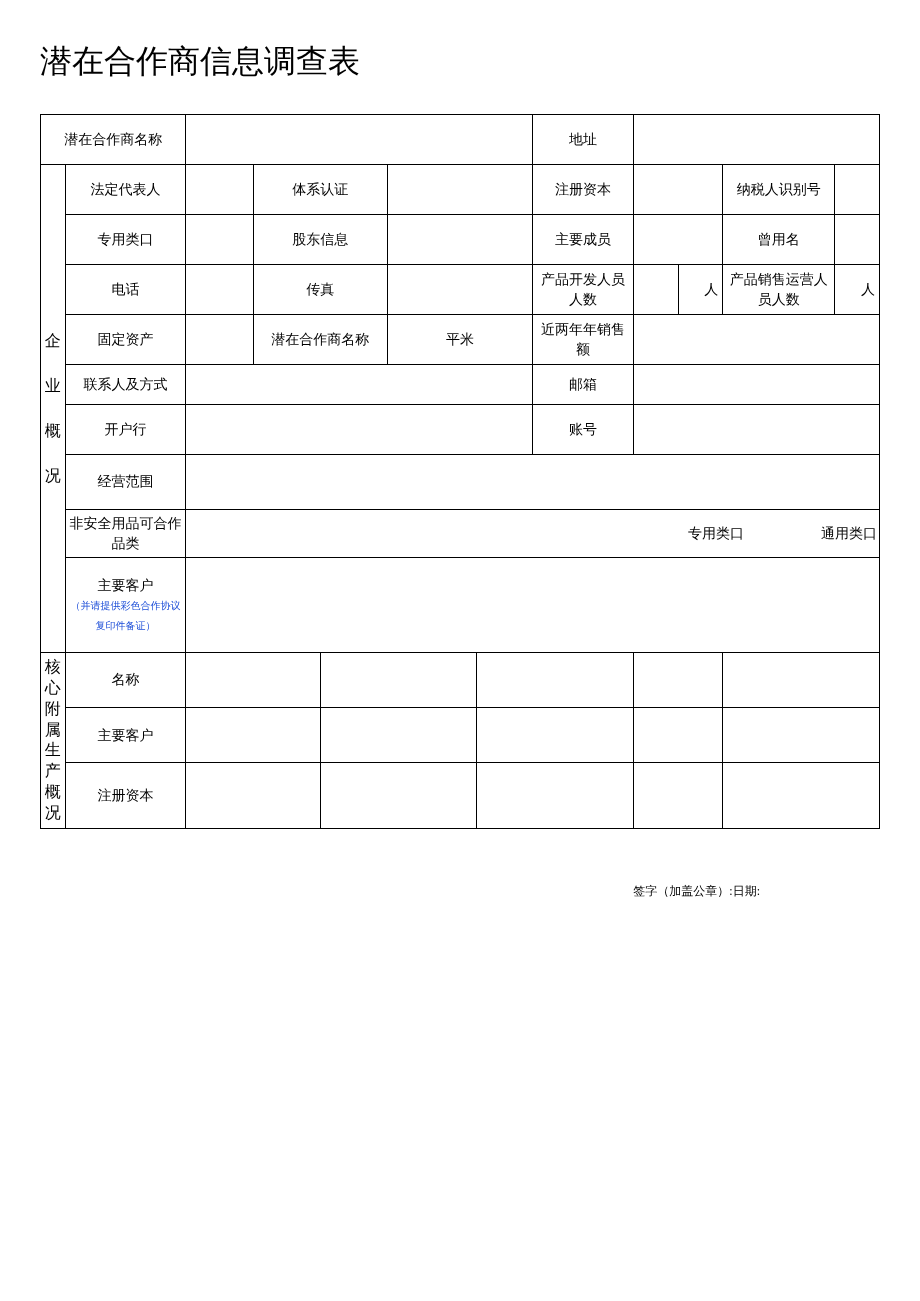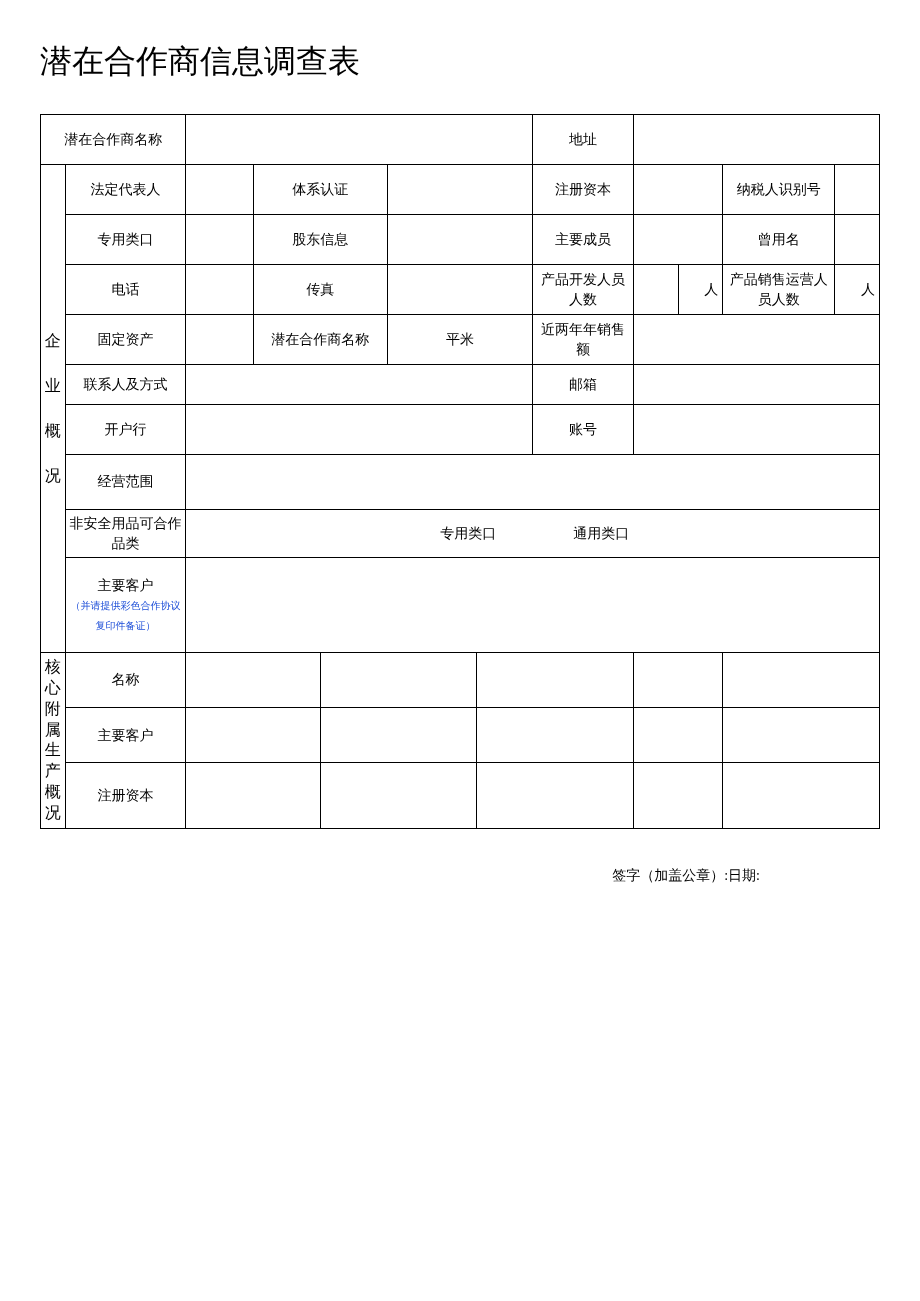--- a/index.html
+++ b/index.html
@@ -43,28 +43,28 @@
       width: 20px;
       font-size: 16px;
       padding: 4px 0;
     }
     .red {
       color: #1d4ed8;
       font-size: 10px;
       font-family: Liberation Serif, serif;
     }
     .left-align {
-      text-align: center;
+      text-align: right;
       padding-left: 6px;
     }
     .signature {
-      margin-top: 38px;
+      margin-top: 54px;
       text-align: right;
       padding-right: 120px;
-      font-size: 14px;
+      font-size: 12px;
     }
   </style>
 </head>
 <body>
 
 <h1 class="title">潜在合作商信息调查表</h1>
 
 <table>
   <colgroup>
     <col style="width:22px">

